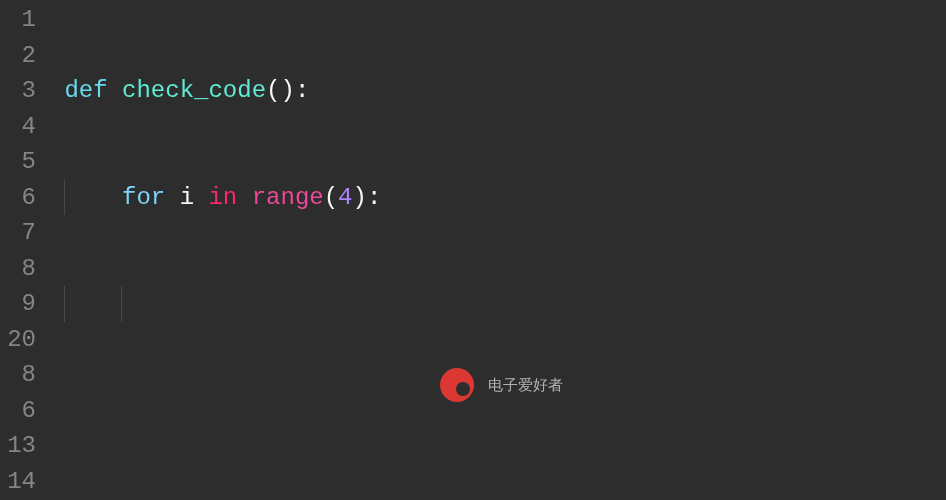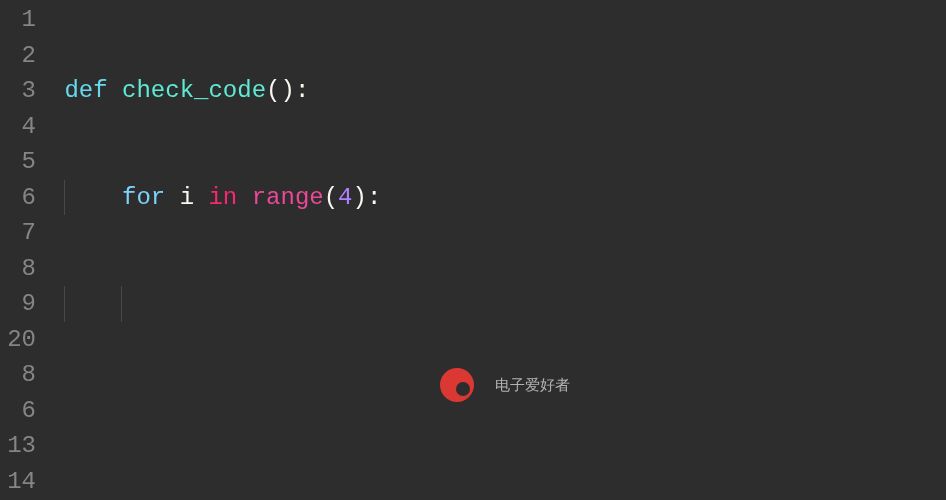--- a/index.html
+++ b/index.html
@@ -51,21 +51,21 @@
     .number { color: #ae81ff; }
     .op { color: #f92672; }
     .punc { color: #f8f8f2; }
     .paren { color: #f8f8f2; }
     .watermark {
       position: absolute;
       left: 440px;
       top: 368px;
       display: flex;
       align-items: center;
-      gap: 21px;
+      gap: 14px;
       opacity: 0.95;
       pointer-events: none;
     }
     .watermark-icon {
       width: 34px;
       height: 34px;
       background: #e53935;
       border-radius: 50%;
       position: relative;
     }

